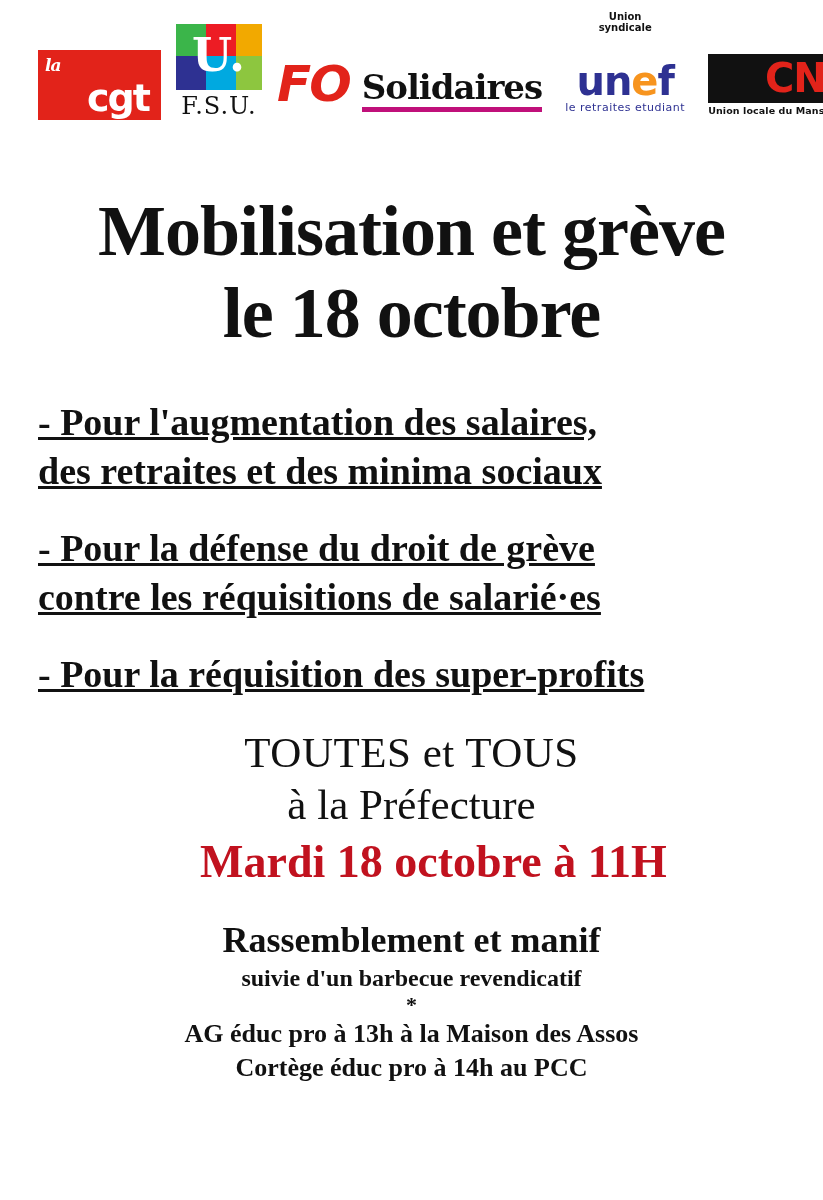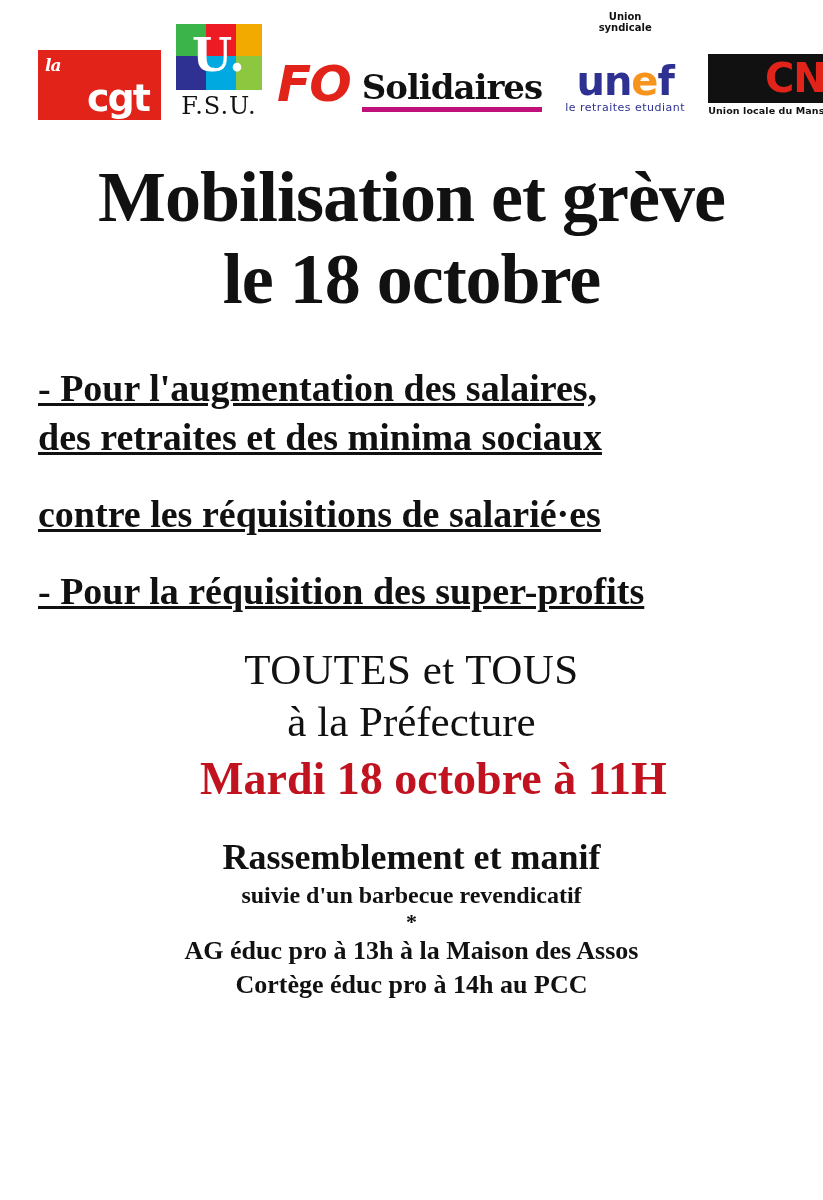--- a/index.html
+++ b/index.html
@@ -207,21 +207,21 @@
   }
 
   
   .headline {
     text-align: center;
     font-family: "Liberation Serif", serif;
     font-weight: 700;
     font-size: 72px;
     line-height: 82px;
     color: #111111;
-    margin: 36px 30px 0 30px;
+    margin: 70px 30px 0 30px;
     letter-spacing: -1px;
   }
 
   
   .demands {
     margin: 44px 30px 0 38px;
     text-decoration: underline;
   }
   .demand {
     font-family: "Liberation Serif", serif;
@@ -345,20 +345,21 @@
     <div>Mobilisation et grève</div>
     <div>le 18 octobre</div>
   </div>
 
   <div class="demands">
     <div class="demand">
       <span>- Pour l'augmentation des salaires,</span>
       <span class="l2">des retraites et des minima sociaux</span>
     </div>
     <div class="demand">
+      <span>- Pour la défense du droit de grève</span>
       <span class="l2">contre les réquisitions de salarié·es</span>
     </div>
     <div class="demand">
       <span>- Pour la réquisition des super-profits</span>
     </div>
   </div>
 
   <div class="cta">
     <div class="cta-line1">TOUTES et TOUS</div>
     <div class="cta-line2">à la Préfecture</div>

